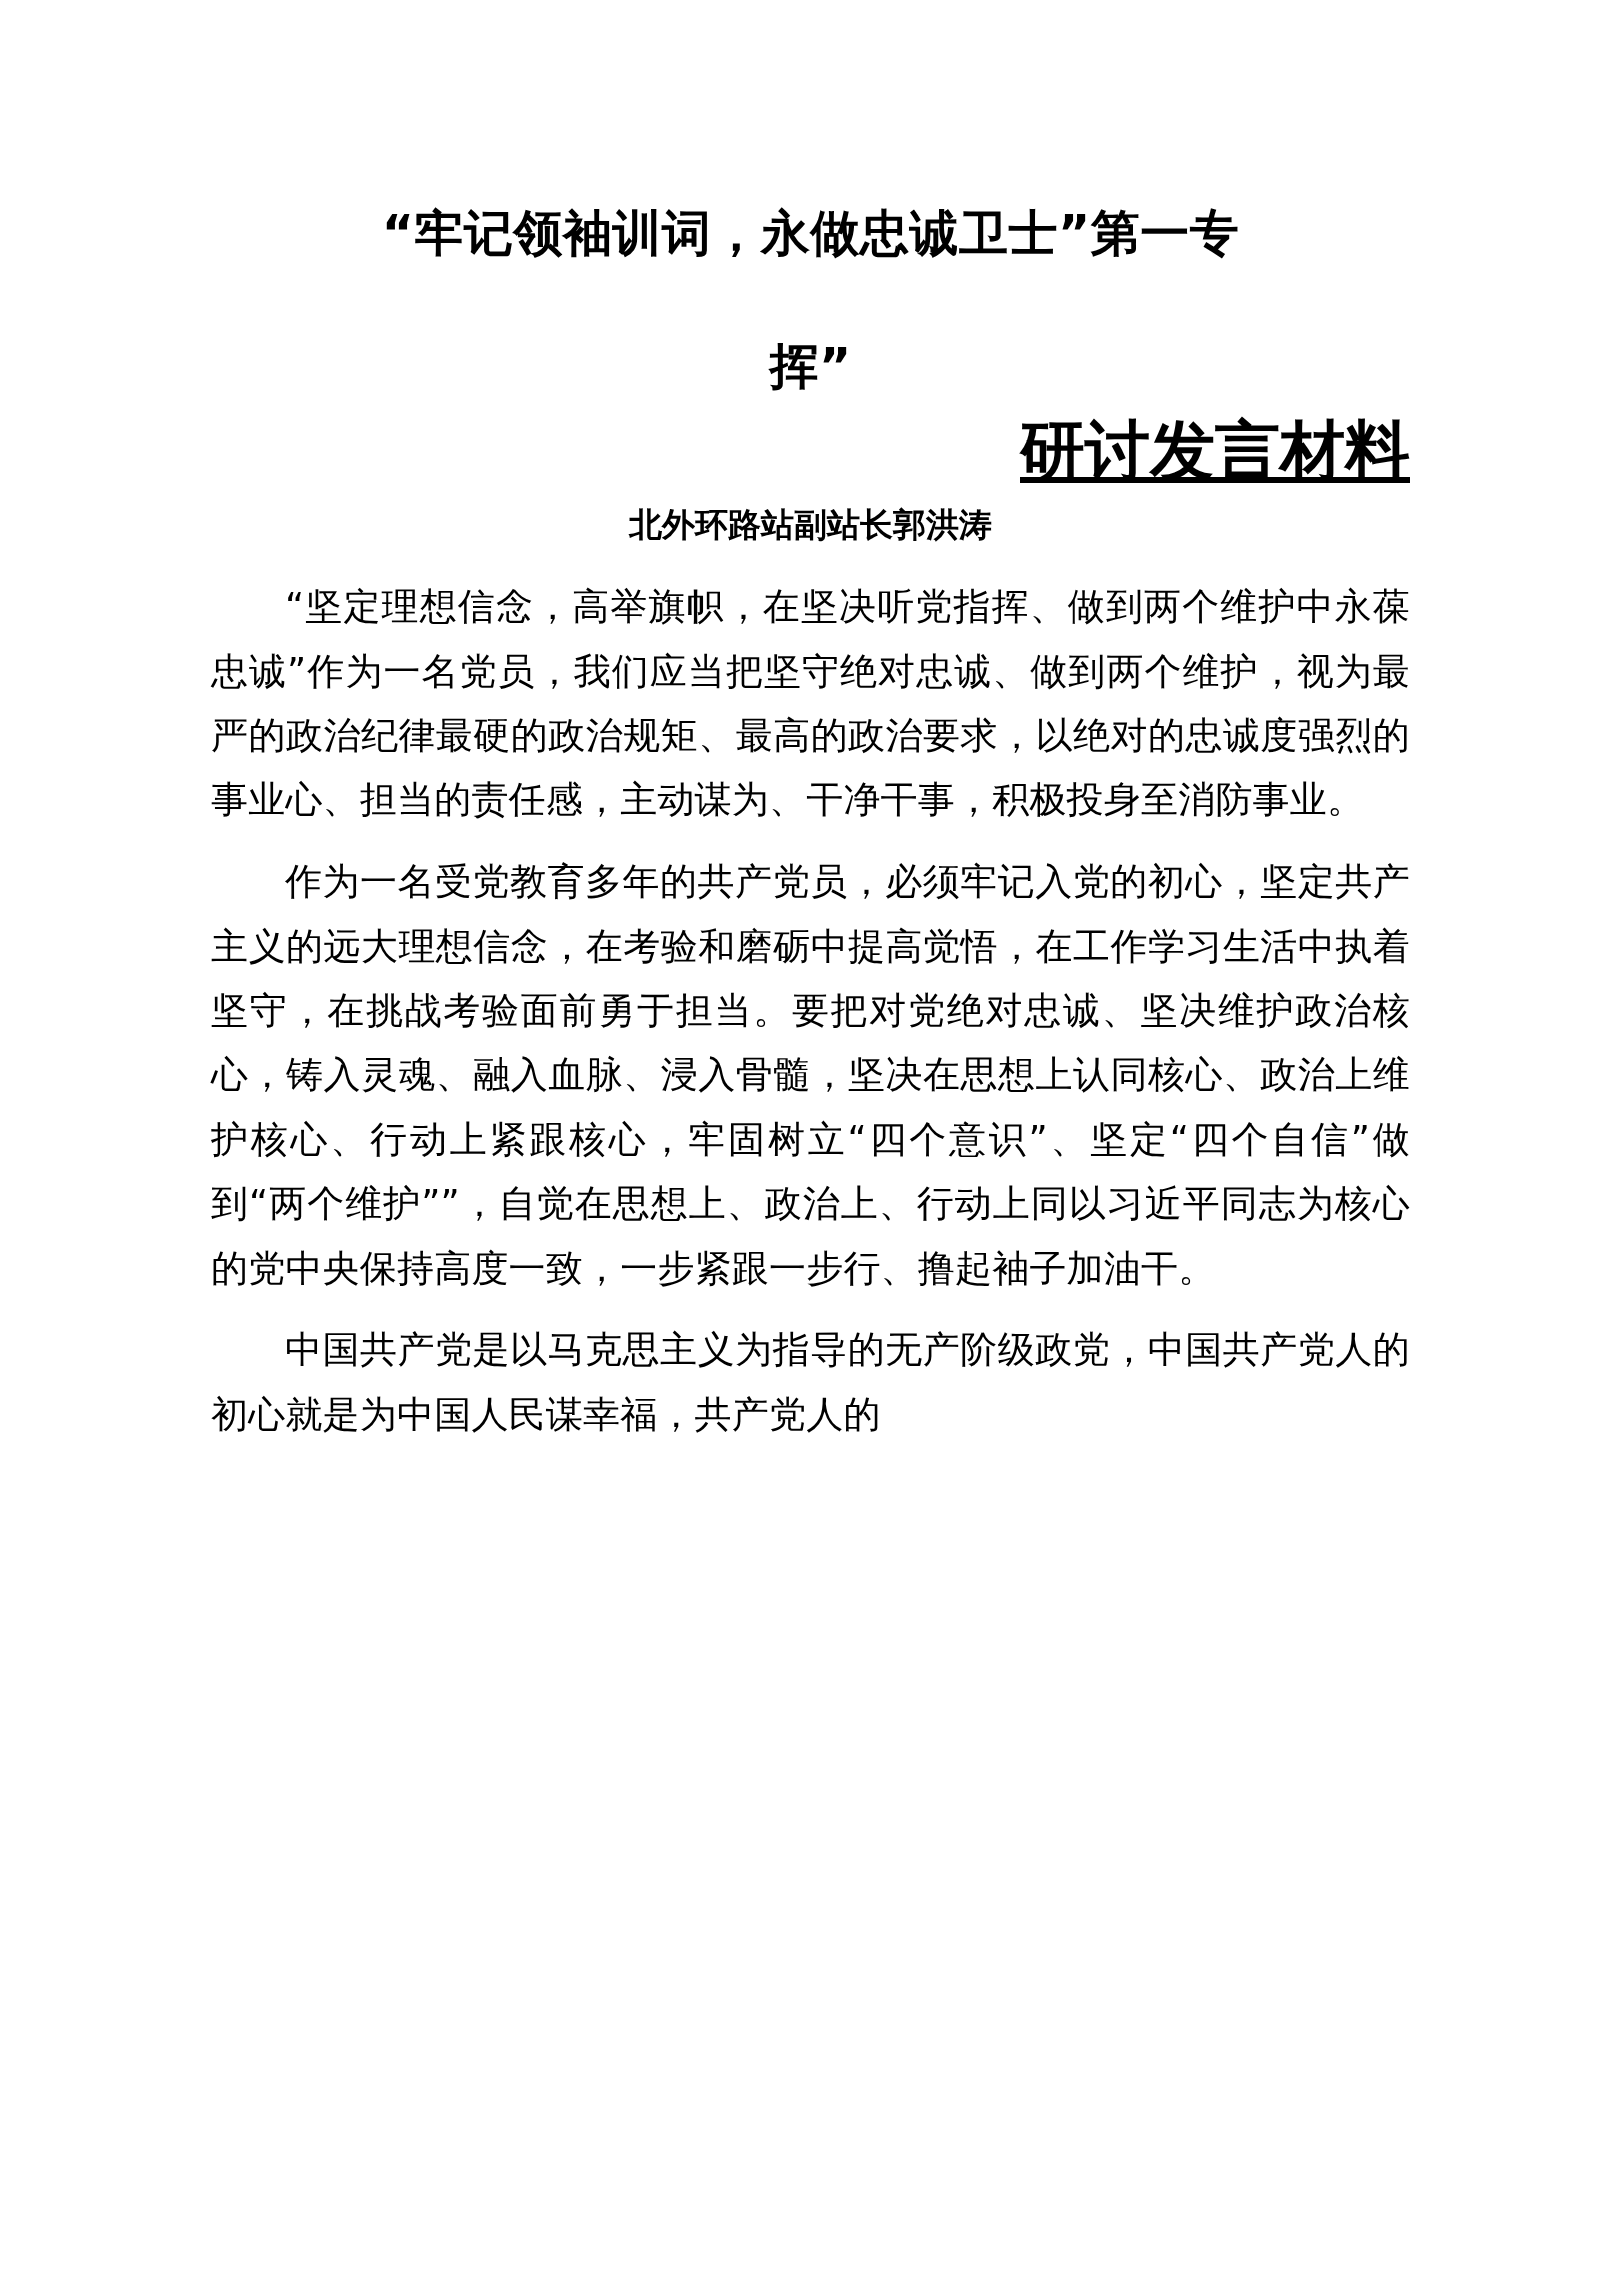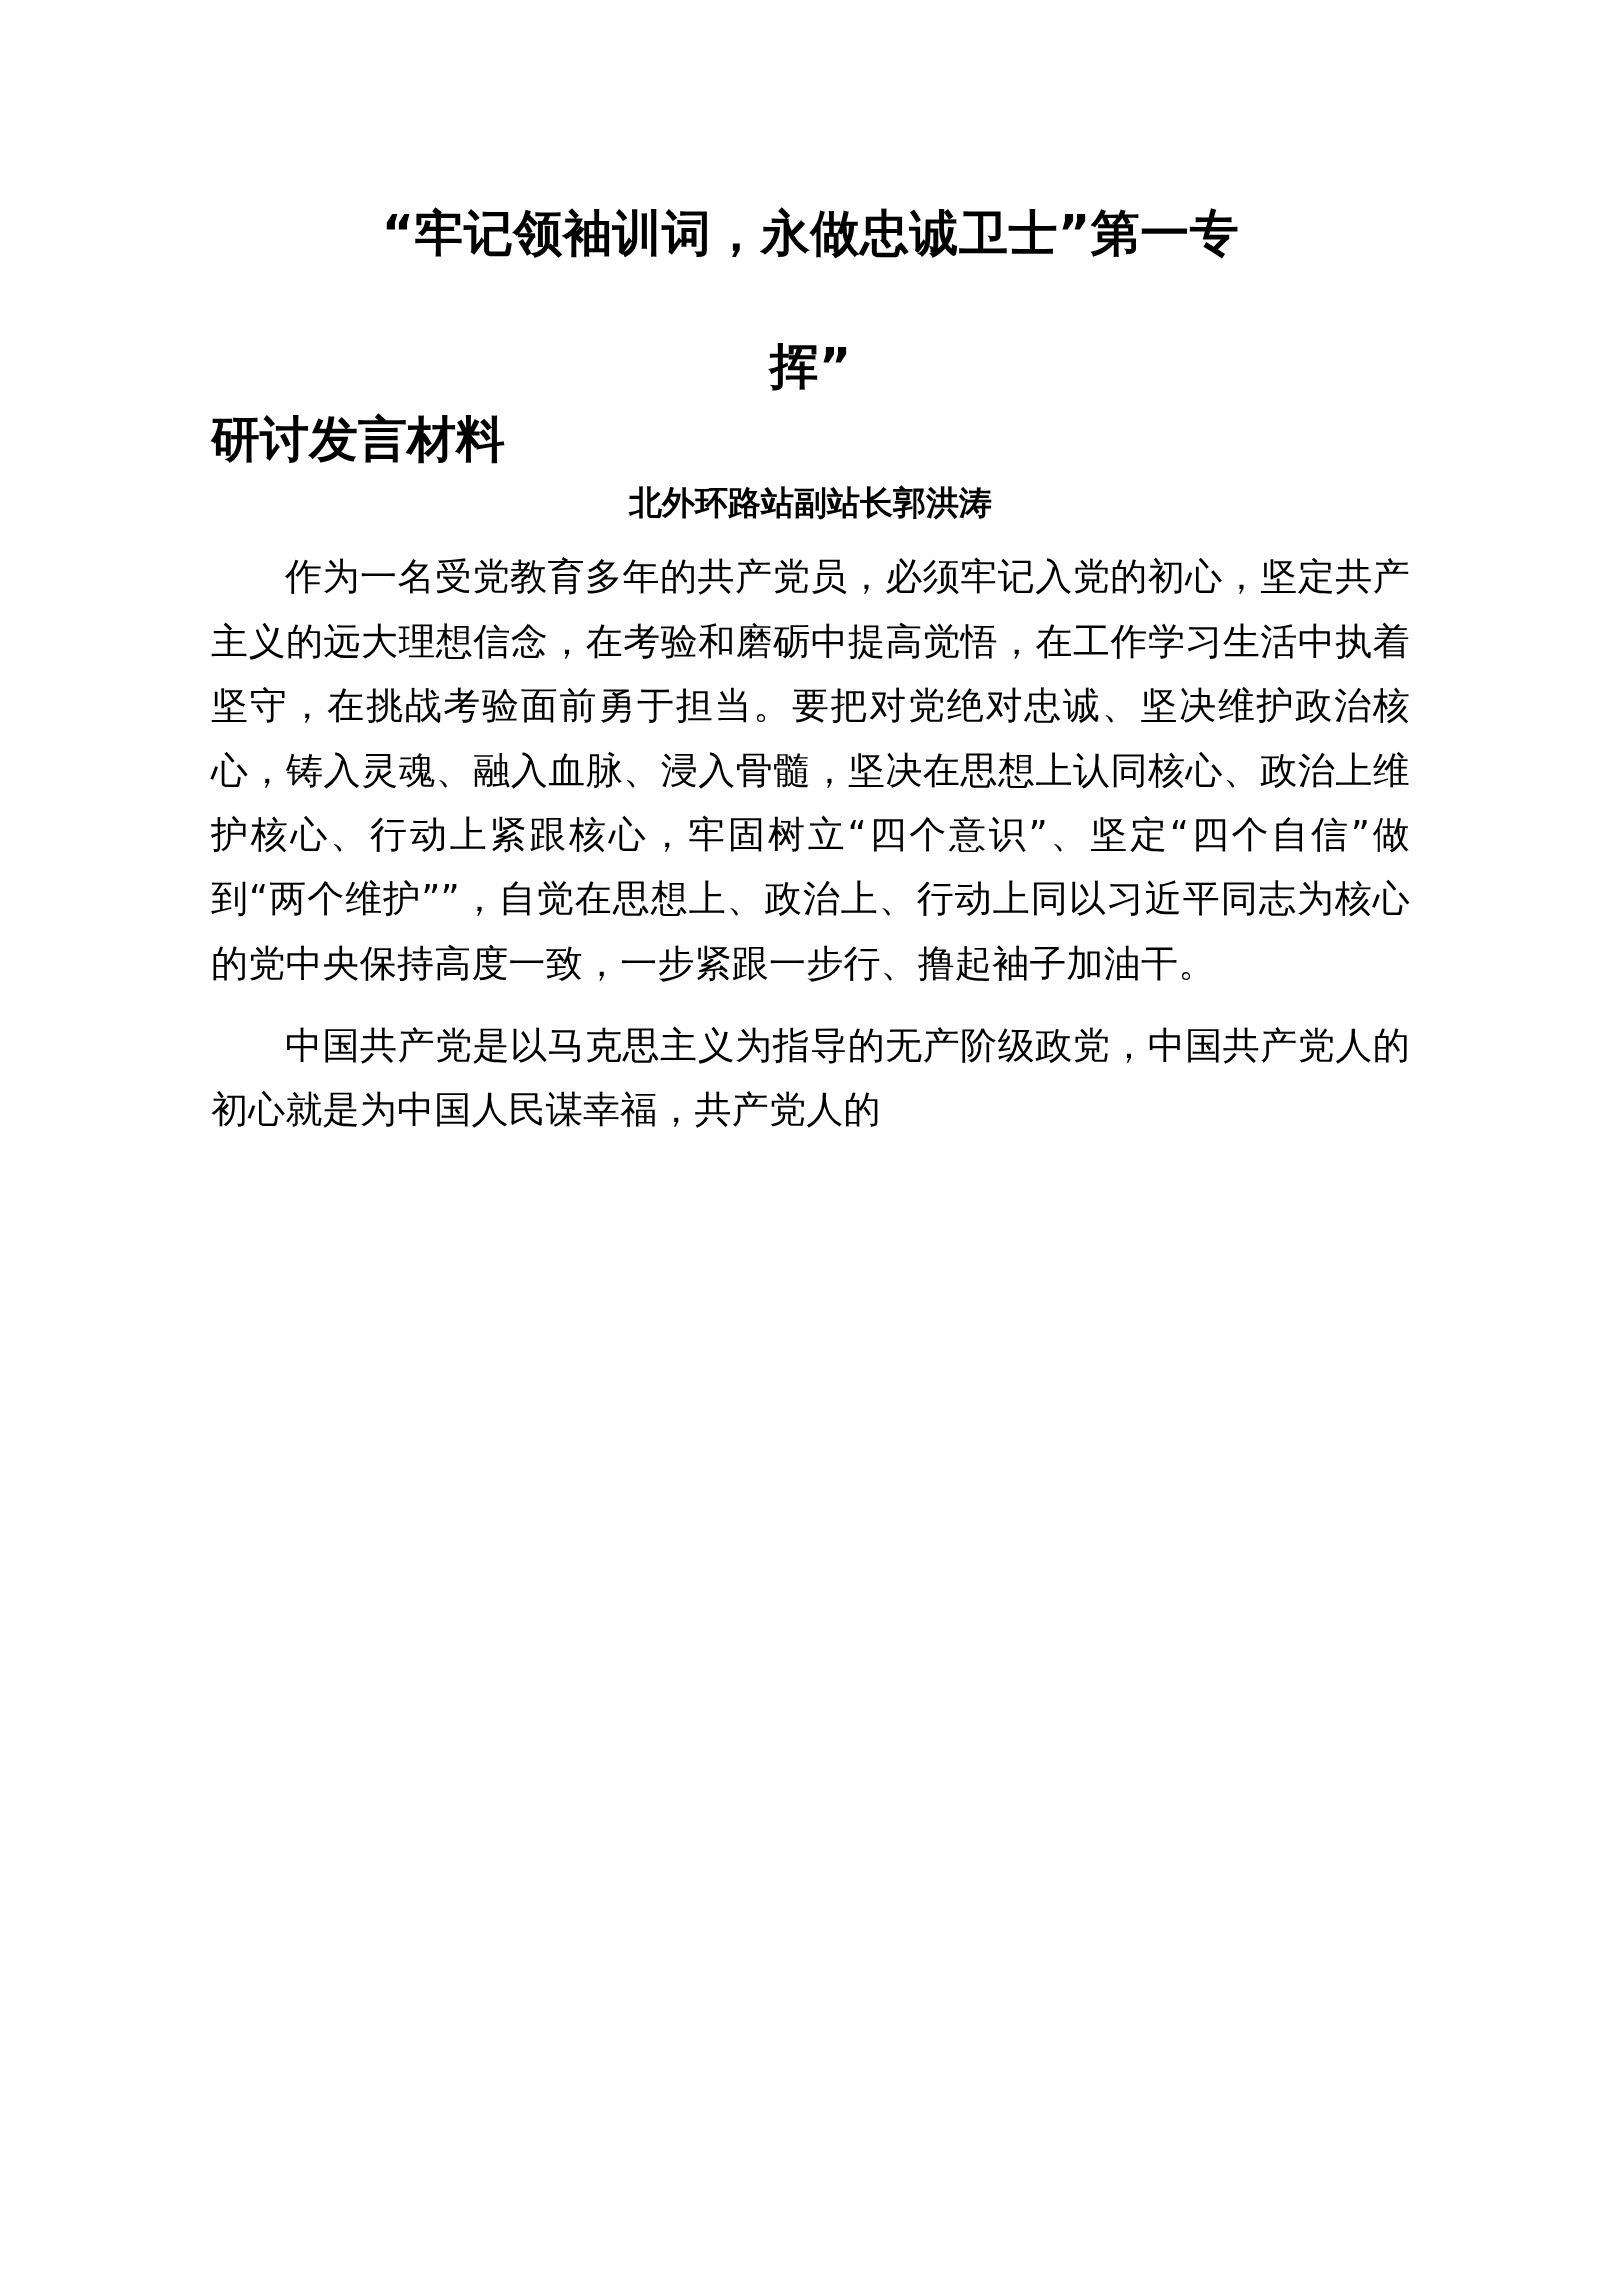--- a/index.html
+++ b/index.html
@@ -27,25 +27,26 @@
     font-family: "DejaVu Sans", "Liberation Sans", sans-serif;
     font-size: 49px;
     font-weight: bold;
     line-height: 1.36;
     text-align: center;
     letter-spacing: 0.5px;
     margin: 0;
   }
   .doc-subtitle {
     font-family: "DejaVu Sans", "Liberation Sans", sans-serif;
-    font-size: 49px;
+    font-size: 65px;
     font-weight: bold;
     line-height: 1.36;
-    text-align: left;
+    text-align: right;
     margin: 5.9px 0 0 0;
+    text-decoration: underline;
   }
   .doc-byline {
     font-family: "DejaVu Sans", "Liberation Sans", sans-serif;
     font-size: 33px;
     font-weight: bold;
     text-align: center;
     line-height: 1.5;
     margin: 5px 0 0 0;
   }
   .body-text {
@@ -70,17 +71,18 @@
   <h1 class="doc-title">
     <span>“牢记领袖训词，永做忠诚卫士”第一专</span><br>
     <br>
     <span>挥”</span>
   </h1>
 
   <h2 class="doc-subtitle">研讨发言材料</h2>
 
   <div class="doc-byline">北外环路站副站长郭洪涛</div>
 
+  <p class="body-text first">“坚定理想信念，高举旗帜，在坚决听党指挥、做到两个维护中永葆忠诚”作为一名党员，我们应当把坚守绝对忠诚、做到两个维护，视为最严的政治纪律最硬的政治规矩、最高的政治要求，以绝对的忠诚度强烈的事业心、担当的责任感，主动谋为、干净干事，积极投身至消防事业。</p>
   <p class="body-text">作为一名受党教育多年的共产党员，必须牢记入党的初心，坚定共产主义的远大理想信念，在考验和磨砺中提高觉悟，在工作学习生活中执着坚守，在挑战考验面前勇于担当。要把对党绝对忠诚、坚决维护政治核心，铸入灵魂、融入血脉、浸入骨髓，坚决在思想上认同核心、政治上维护核心、行动上紧跟核心，牢固树立“四个意识”、坚定“四个自信”做到“两个维护””，自觉在思想上、政治上、行动上同以习近平同志为核心的党中央保持高度一致，一步紧跟一步行、撸起袖子加油干。</p>
   <p class="body-text">中国共产党是以马克思主义为指导的无产阶级政党，中国共产党人的初心就是为中国人民谋幸福，共产党人的</p>
 
 </div>
 
 
 </body></html>

